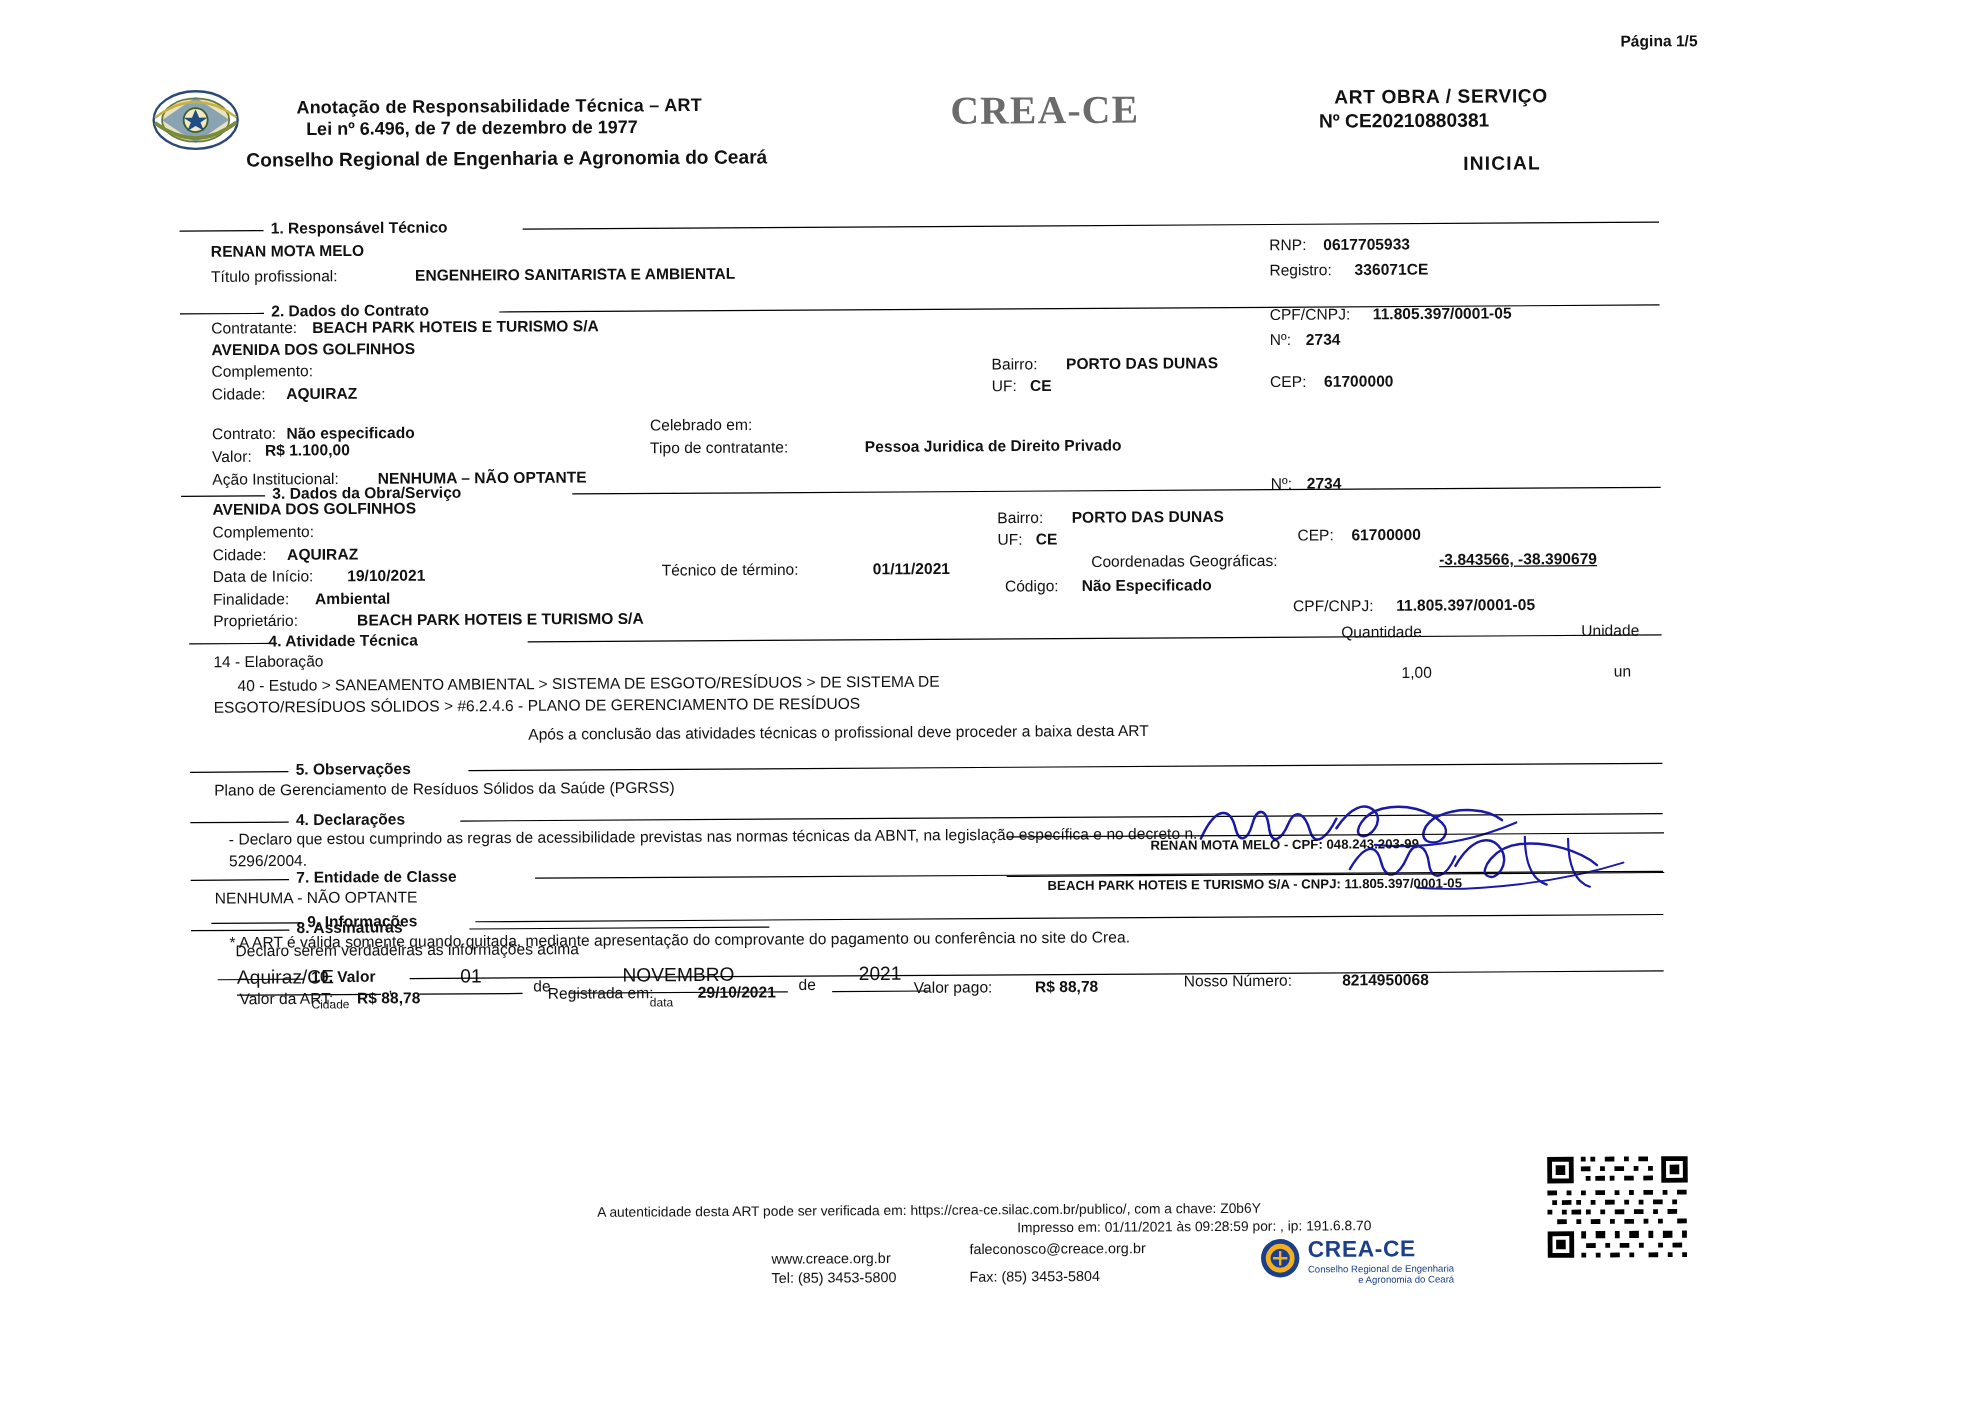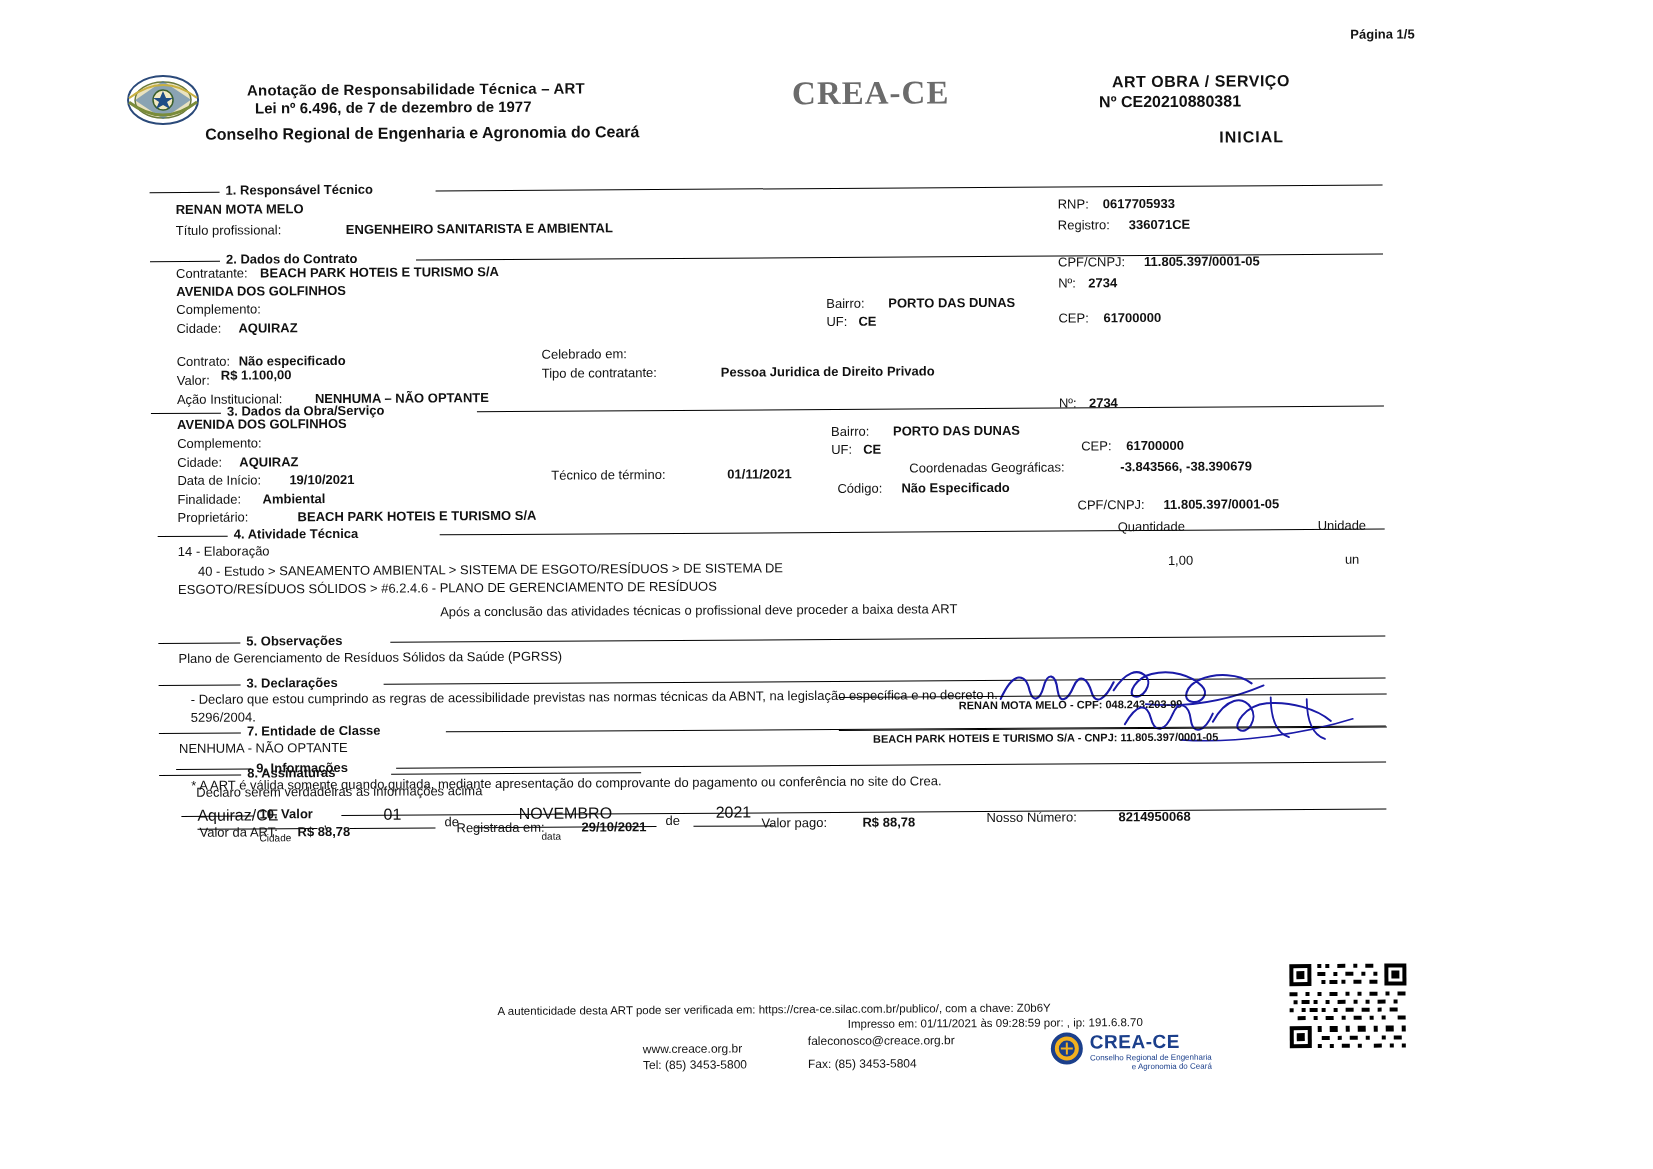--- a/index.html
+++ b/index.html
@@ -258,54 +258,54 @@
   <div class="abs fld" style="left:832px; top:442px;">UF:</div>
   <div class="abs fldb" style="left:864px; top:442px;">CE</div>
   <div class="abs fld" style="left:1082px; top:440px;">CEP:</div>
   <div class="abs fldb" style="left:1127px; top:440px;">61700000</div>
 
   <div class="abs fld" style="left:178px; top:469px;">Data de Início:</div>
   <div class="abs fldb" style="left:290px; top:469px;">19/10/2021</div>
   <div class="abs fld" style="left:552px; top:466px;">Técnico de término:</div>
   <div class="abs fldb" style="left:728px; top:466px;">01/11/2021</div>
   <div class="abs fld" style="left:910px; top:461px;">Coordenadas Geográficas:</div>
-  <div class="abs fldb" style="left:1121px; top:461px;">-3.843566, -38.390679</div>
+  <div class="abs fldb" style="left:1200px; top:461px;text-decoration:underline;">-3.843566, -38.390679</div>
 
   <div class="abs fld" style="left:178px; top:488px;">Finalidade:</div>
   <div class="abs fldb" style="left:263px; top:488px;">Ambiental</div>
   <div class="abs fld" style="left:838px; top:481px;">Código:</div>
   <div class="abs fldb" style="left:902px; top:481px;">Não Especificado</div>
 
   <div class="abs fld" style="left:178px; top:506px;">Proprietário:</div>
   <div class="abs fldb" style="left:298px; top:506px;">BEACH PARK HOTEIS E TURISMO S/A</div>
   <div class="abs fld" style="left:1078px; top:499px;">CPF/CNPJ:</div>
   <div class="abs fldb" style="left:1164px; top:499px;">11.805.397/0001-05</div>
 
   <div class="line-left" style="left:158px; top:532px; width:70px;"></div>
-  <div class="abs sec-label" style="left:234px; top:523px;">4. Atividade Técnica</div>
+  <div class="abs sec-label" style="left:224px; top:523px;">4. Atividade Técnica</div>
   <div class="line-right" style="left:440px; top:532px; width:945px;"></div>
 
   <div class="abs fld" style="left:1118px; top:521px;">Quantidade</div>
   <div class="abs fld" style="left:1318px; top:521px;">Unidade</div>
 
   <div class="abs fld" style="left:178px; top:540px;">14 - Elaboração</div>
   <div class="abs fld" style="left:198px; top:560px;">40 - Estudo &gt; SANEAMENTO AMBIENTAL &gt; SISTEMA DE ESGOTO/RESÍDUOS &gt; DE SISTEMA DE</div>
   <div class="abs fld" style="left:178px; top:578px;">ESGOTO/RESÍDUOS SÓLIDOS &gt; #6.2.4.6 - PLANO DE GERENCIAMENTO DE RESÍDUOS</div>
   <div class="abs fld" style="left:1168px; top:555px;">1,00</div>
   <div class="abs fld" style="left:1345px; top:555px;">un</div>
 
   <div class="abs fld" style="left:440px; top:602px;">Após a conclusão das atividades técnicas o profissional deve proceder a baixa desta ART</div>
 
   <div class="line-left" style="left:158px; top:639px; width:82px;"></div>
   <div class="abs sec-label" style="left:246px; top:630px;">5. Observações</div>
   <div class="line-right" style="left:390px; top:639px; width:995px;"></div>
   <div class="abs fld" style="left:178px; top:647px;">Plano de Gerenciamento de Resíduos Sólidos da Saúde (PGRSS)</div>
 
   <div class="line-left" style="left:158px; top:681px; width:82px;"></div>
-  <div class="abs sec-label" style="left:246px; top:672px;">3. Declarações</div>
+  <div class="abs sec-label" style="left:246px; top:672px;">4. Declarações</div>
   <div class="line-right" style="left:383px; top:681px; width:1002px;"></div>
   <div class="abs fld" style="left:190px; top:688px;">- Declaro que estou cumprindo as regras de acessibilidade previstas nas normas técnicas da ABNT, na legislação específica e no decreto n.</div>
   <div class="abs fld" style="left:190px; top:706px;">5296/2004.</div>
 
   <div class="line-left" style="left:158px; top:729px; width:82px;"></div>
   <div class="abs sec-label" style="left:246px; top:720px;">7. Entidade de Classe</div>
   <div class="line-right" style="left:445px; top:729px; width:940px;"></div>
   <div class="abs fld" style="left:178px; top:737px;">NENHUMA - NÃO OPTANTE</div>
 
   <div class="line-left" style="left:158px; top:771px; width:82px;"></div>

